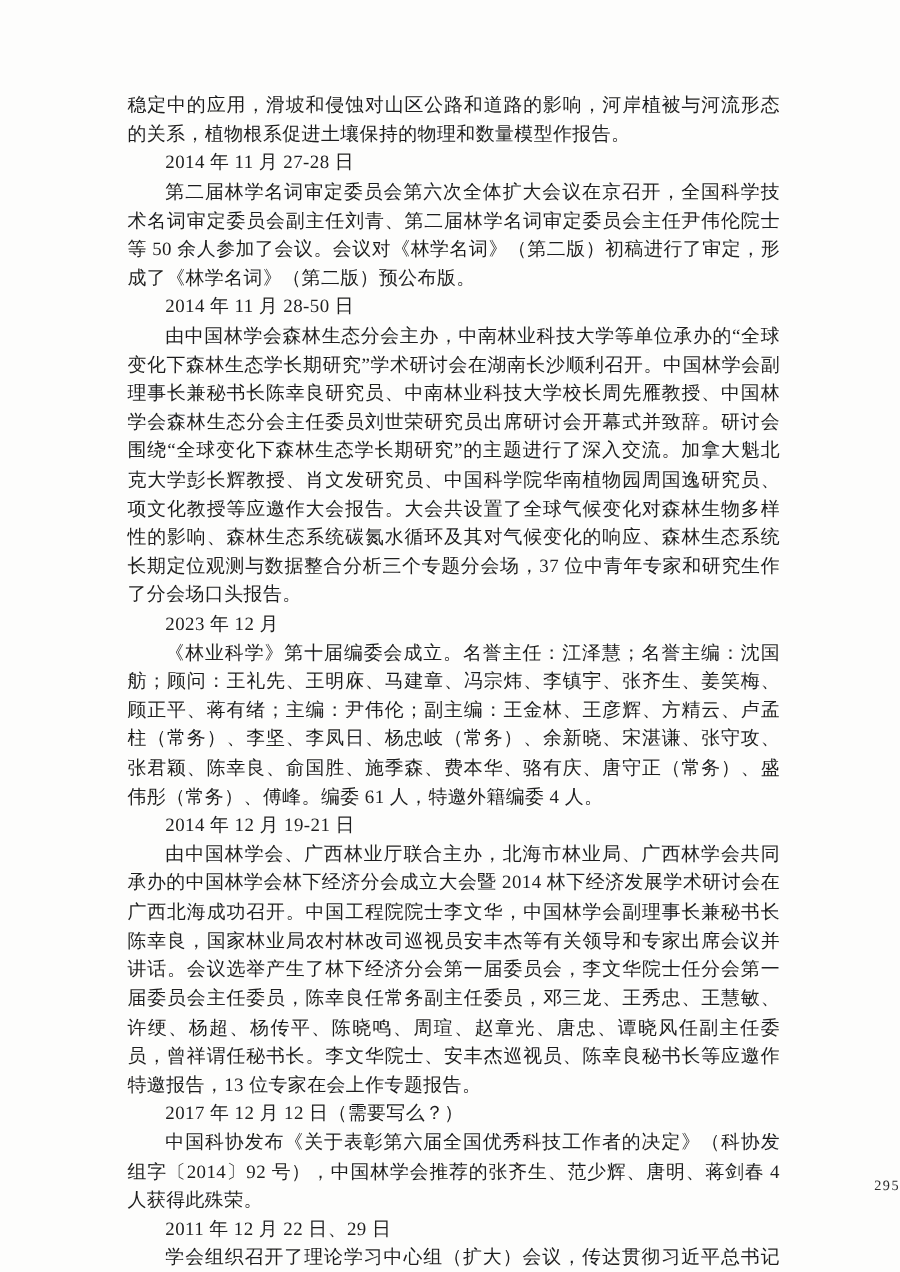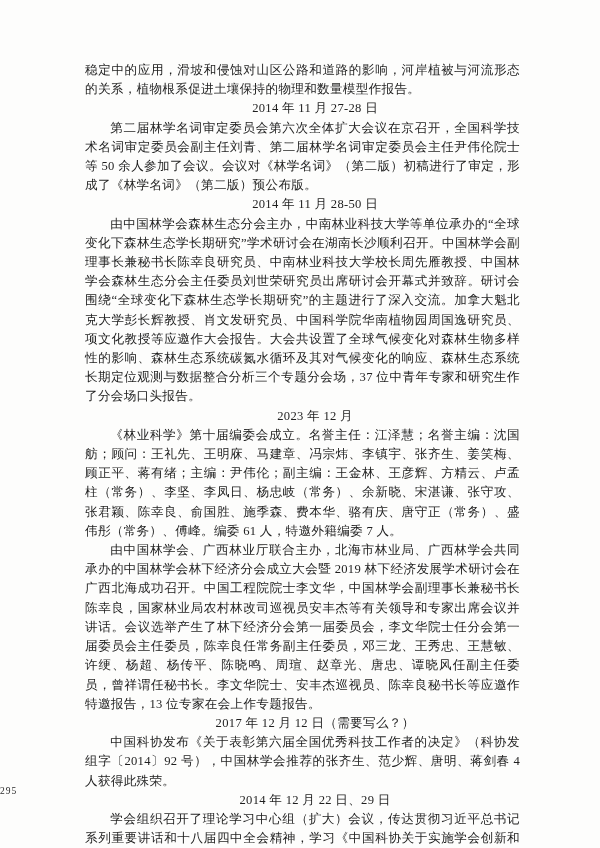--- a/index.html
+++ b/index.html
@@ -31,48 +31,49 @@
     padding: 0;
   }
   .para-cont {
     text-indent: 0;
   }
   .para-date,
   .para-body {
     text-indent: 2em;
   }
   .para-date {
-    text-align: center;
+    text-align: left;
   }
   .page-number {
     position: absolute;
     top: 786px;
     left: 0;
     width: 100%;
-    text-align: left;
+    text-align: right;
     font-size: 9.5px;
     letter-spacing: 1px;
     color: #2a2a2a;
   }
 </style>
 </head>
 <body>
 
 <div class="page">
 
   <div class="text-block">
     <p class="para-cont">稳定中的应用，滑坡和侵蚀对山区公路和道路的影响，河岸植被与河流形态的关系，植物根系促进土壤保持的物理和数量模型作报告。</p>
     <p class="para-date">2014 年 11 月 27-28 日</p>
     <p class="para-body">第二届林学名词审定委员会第六次全体扩大会议在京召开，全国科学技术名词审定委员会副主任刘青、第二届林学名词审定委员会主任尹伟伦院士等 50 余人参加了会议。会议对《林学名词》（第二版）初稿进行了审定，形成了《林学名词》（第二版）预公布版。</p>
     <p class="para-date">2014 年 11 月 28-50 日</p>
     <p class="para-body">由中国林学会森林生态分会主办，中南林业科技大学等单位承办的“全球变化下森林生态学长期研究”学术研讨会在湖南长沙顺利召开。中国林学会副理事长兼秘书长陈幸良研究员、中南林业科技大学校长周先雁教授、中国林学会森林生态分会主任委员刘世荣研究员出席研讨会开幕式并致辞。研讨会围绕“全球变化下森林生态学长期研究”的主题进行了深入交流。加拿大魁北克大学彭长辉教授、肖文发研究员、中国科学院华南植物园周国逸研究员、项文化教授等应邀作大会报告。大会共设置了全球气候变化对森林生物多样性的影响、森林生态系统碳氮水循环及其对气候变化的响应、森林生态系统长期定位观测与数据整合分析三个专题分会场，37 位中青年专家和研究生作了分会场口头报告。</p>
     <p class="para-date">2023 年 12 月</p>
-    <p class="para-body">《林业科学》第十届编委会成立。名誉主任：江泽慧；名誉主编：沈国舫；顾问：王礼先、王明庥、马建章、冯宗炜、李镇宇、张齐生、姜笑梅、顾正平、蒋有绪；主编：尹伟伦；副主编：王金林、王彦辉、方精云、卢孟柱（常务）、李坚、李凤日、杨忠岐（常务）、余新晓、宋湛谦、张守攻、张君颖、陈幸良、俞国胜、施季森、费本华、骆有庆、唐守正（常务）、盛伟彤（常务）、傅峰。编委 61 人，特邀外籍编委 7 人。</p>
-    <p class="para-body">由中国林学会、广西林业厅联合主办，北海市林业局、广西林学会共同承办的中国林学会林下经济分会成立大会暨 2019 林下经济发展学术研讨会在广西北海成功召开。中国工程院院士李文华，中国林学会副理事长兼秘书长陈幸良，国家林业局农村林改司巡视员安丰杰等有关领导和专家出席会议并讲话。会议选举产生了林下经济分会第一届委员会，李文华院士任分会第一届委员会主任委员，陈幸良任常务副主任委员，邓三龙、王秀忠、王慧敏、许绠、杨超、杨传平、陈晓鸣、周瑄、赵章光、唐忠、谭晓风任副主任委员，曾祥谓任秘书长。李文华院士、安丰杰巡视员、陈幸良秘书长等应邀作特邀报告，13 位专家在会上作专题报告。</p>
+    <p class="para-body">《林业科学》第十届编委会成立。名誉主任：江泽慧；名誉主编：沈国舫；顾问：王礼先、王明庥、马建章、冯宗炜、李镇宇、张齐生、姜笑梅、顾正平、蒋有绪；主编：尹伟伦；副主编：王金林、王彦辉、方精云、卢孟柱（常务）、李坚、李凤日、杨忠岐（常务）、余新晓、宋湛谦、张守攻、张君颖、陈幸良、俞国胜、施季森、费本华、骆有庆、唐守正（常务）、盛伟彤（常务）、傅峰。编委 61 人，特邀外籍编委 4 人。</p>
+    <p class="para-date">2014 年 12 月 19-21 日</p>
+    <p class="para-body">由中国林学会、广西林业厅联合主办，北海市林业局、广西林学会共同承办的中国林学会林下经济分会成立大会暨 2014 林下经济发展学术研讨会在广西北海成功召开。中国工程院院士李文华，中国林学会副理事长兼秘书长陈幸良，国家林业局农村林改司巡视员安丰杰等有关领导和专家出席会议并讲话。会议选举产生了林下经济分会第一届委员会，李文华院士任分会第一届委员会主任委员，陈幸良任常务副主任委员，邓三龙、王秀忠、王慧敏、许绠、杨超、杨传平、陈晓鸣、周瑄、赵章光、唐忠、谭晓风任副主任委员，曾祥谓任秘书长。李文华院士、安丰杰巡视员、陈幸良秘书长等应邀作特邀报告，13 位专家在会上作专题报告。</p>
     <p class="para-date">2017 年 12 月 12 日（需要写么？）</p>
     <p class="para-body">中国科协发布《关于表彰第六届全国优秀科技工作者的决定》（科协发组字〔2014〕92 号），中国林学会推荐的张齐生、范少辉、唐明、蒋剑春 4 人获得此殊荣。</p>
-    <p class="para-date">2014 年 12 月 22 日、29 日</p>
+    <p class="para-date">2011 年 12 月 22 日、29 日</p>
     <p class="para-body">学会组织召开了理论学习中心组（扩大）会议，传达贯彻习近平总书记系列重要讲话和十八届四中全会精神，学习《中国科协关于实施学会创新和服务能力</p>
   </div>
 
   <div class="page-number">295</div>
 
 </div>
 
 </body></html>

